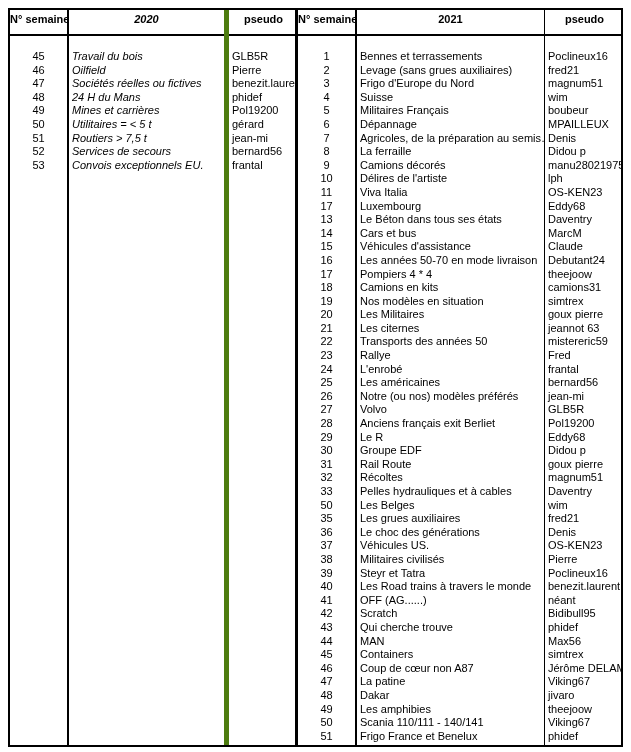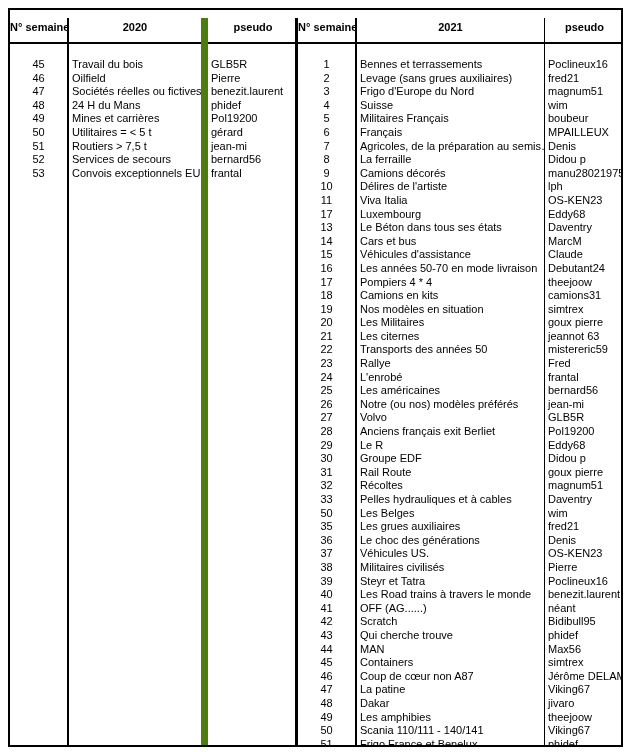--- a/index.html
+++ b/index.html
@@ -10,26 +10,26 @@
     color:#000000;
   }
   .sheet {
     position:absolute;
     left:8px; top:8px;
     width:615px; height:739px;
     border:2px solid #000;
     background:#fff;
     display:flex;
   }
-  .table { display:flex; min-width:0;margin-top:8px; }
+  .table { display:flex; min-width:0; }
   .table-left { width:288px; border-right:3px solid #000; }
   .table-right { flex:1; }
   .col { display:flex; flex-direction:column; min-width:0; }
   .col-week { width:59px; border-right:2px solid #000; flex:none; }
-  .table-left  .col-theme { width:139px; border-right:7px solid #4d7c0f; flex:none; }
+  .table-left  .col-theme { width:160px; border-right:5px solid #4d7c0f; flex:none;font-style:italic; }
   .table-right .col-theme { width:188px; border-right:1px solid #000; flex:none; }
   .col-pseudo { flex:1; }
   .th {
     height:26px;
     border-bottom:2px solid #000;
     font-weight:bold;
     font-size:11px;
     line-height:13px;
     padding-top:3px;
     white-space:nowrap;
@@ -158,21 +158,21 @@
         </div>
     </div>
     <div class="col col-theme">
       <div class="th center">2021</div>
       <div class="cells">
           <div class="cell txt">Bennes et terrassements</div>
           <div class="cell txt">Levage (sans grues auxiliaires)</div>
           <div class="cell txt">Frigo d'Europe du Nord</div>
           <div class="cell txt">Suisse</div>
           <div class="cell txt">Militaires Français</div>
-          <div class="cell txt">Français</div>
+          <div class="cell txt">Dépannage</div>
           <div class="cell txt">Agricoles, de la préparation au semis…</div>
           <div class="cell txt">La ferraille</div>
           <div class="cell txt">Camions décorés</div>
           <div class="cell txt">Délires de l'artiste</div>
           <div class="cell txt">Viva Italia</div>
           <div class="cell txt">Luxembourg</div>
           <div class="cell txt">Le Béton dans tous ses états</div>
           <div class="cell txt">Cars et bus</div>
           <div class="cell txt">Véhicules d'assistance</div>
           <div class="cell txt">Les années 50-70 en mode livraison</div>

